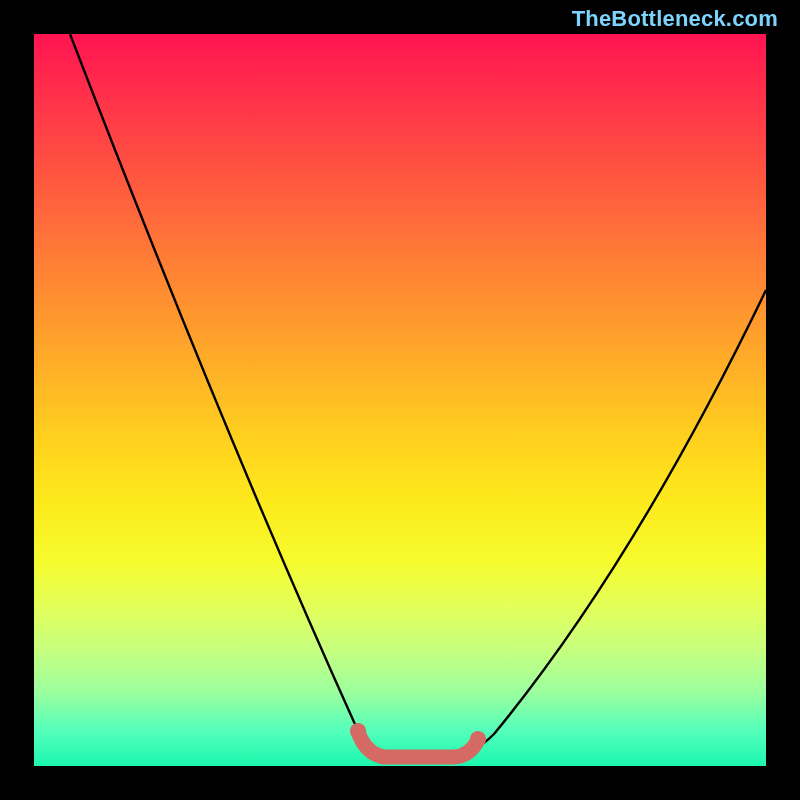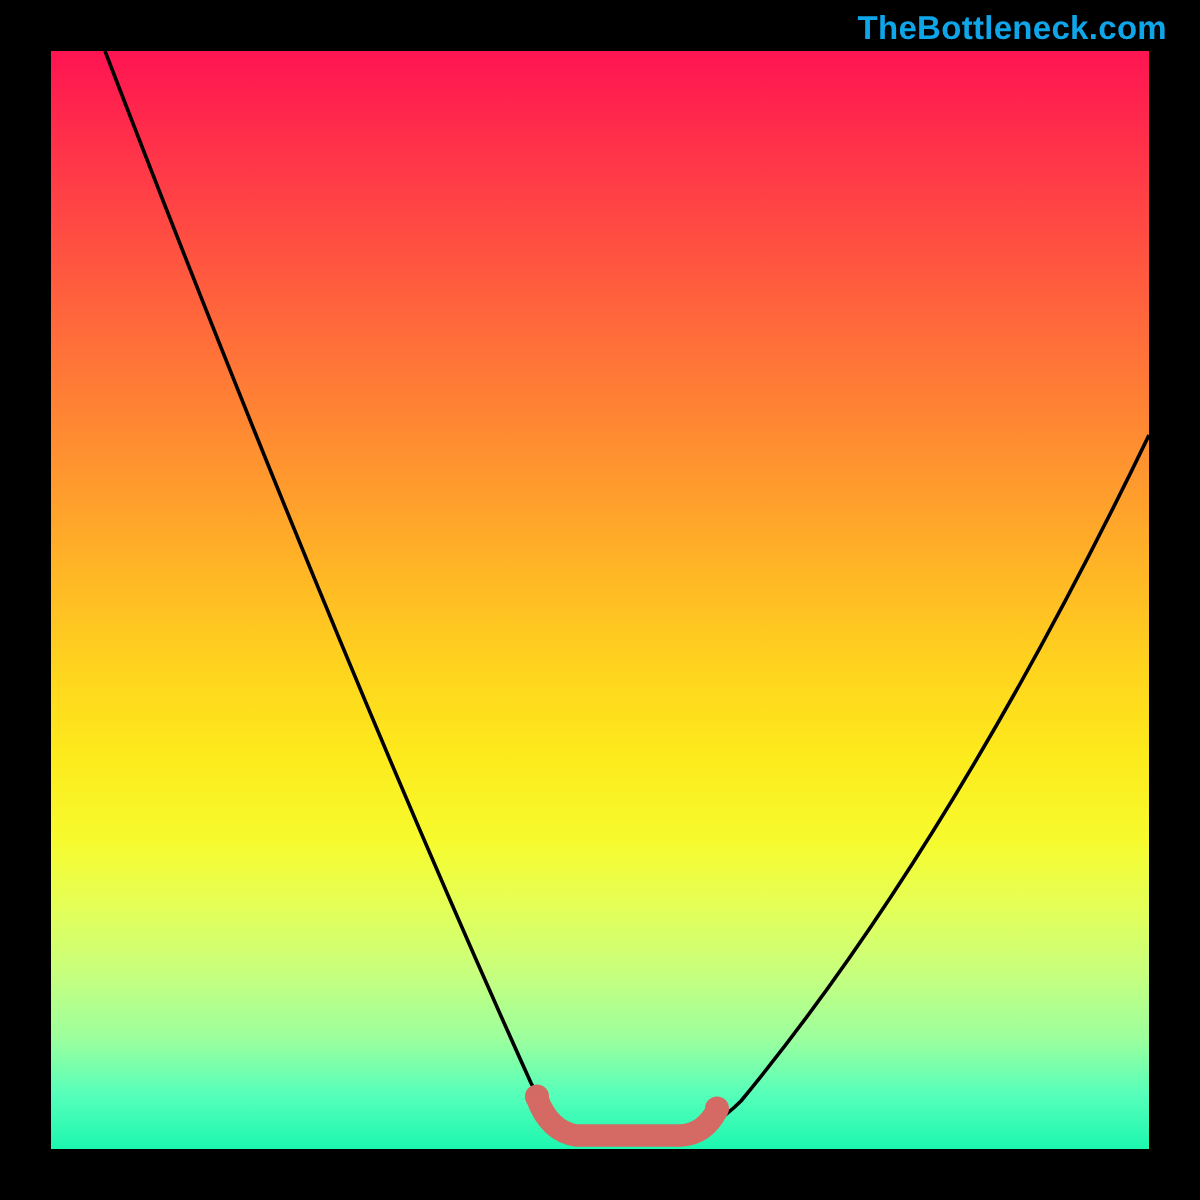--- a/index.html
+++ b/index.html
@@ -42,21 +42,21 @@
       #1cf7af 100%
     );
   }
   .watermark {
     position: absolute;
     top: 6px;
     right: 22px;
     font-family: Arial, Helvetica, sans-serif;
     font-size: 22px;
     font-weight: 600;
-    color: #0ea5e9;
+    color: #7dd3fc;
     letter-spacing: 0.2px;
   }
   svg.curve {
     position: absolute;
     top: 0;
     left: 0;
   }
 </style>
 </head>
 <body>

